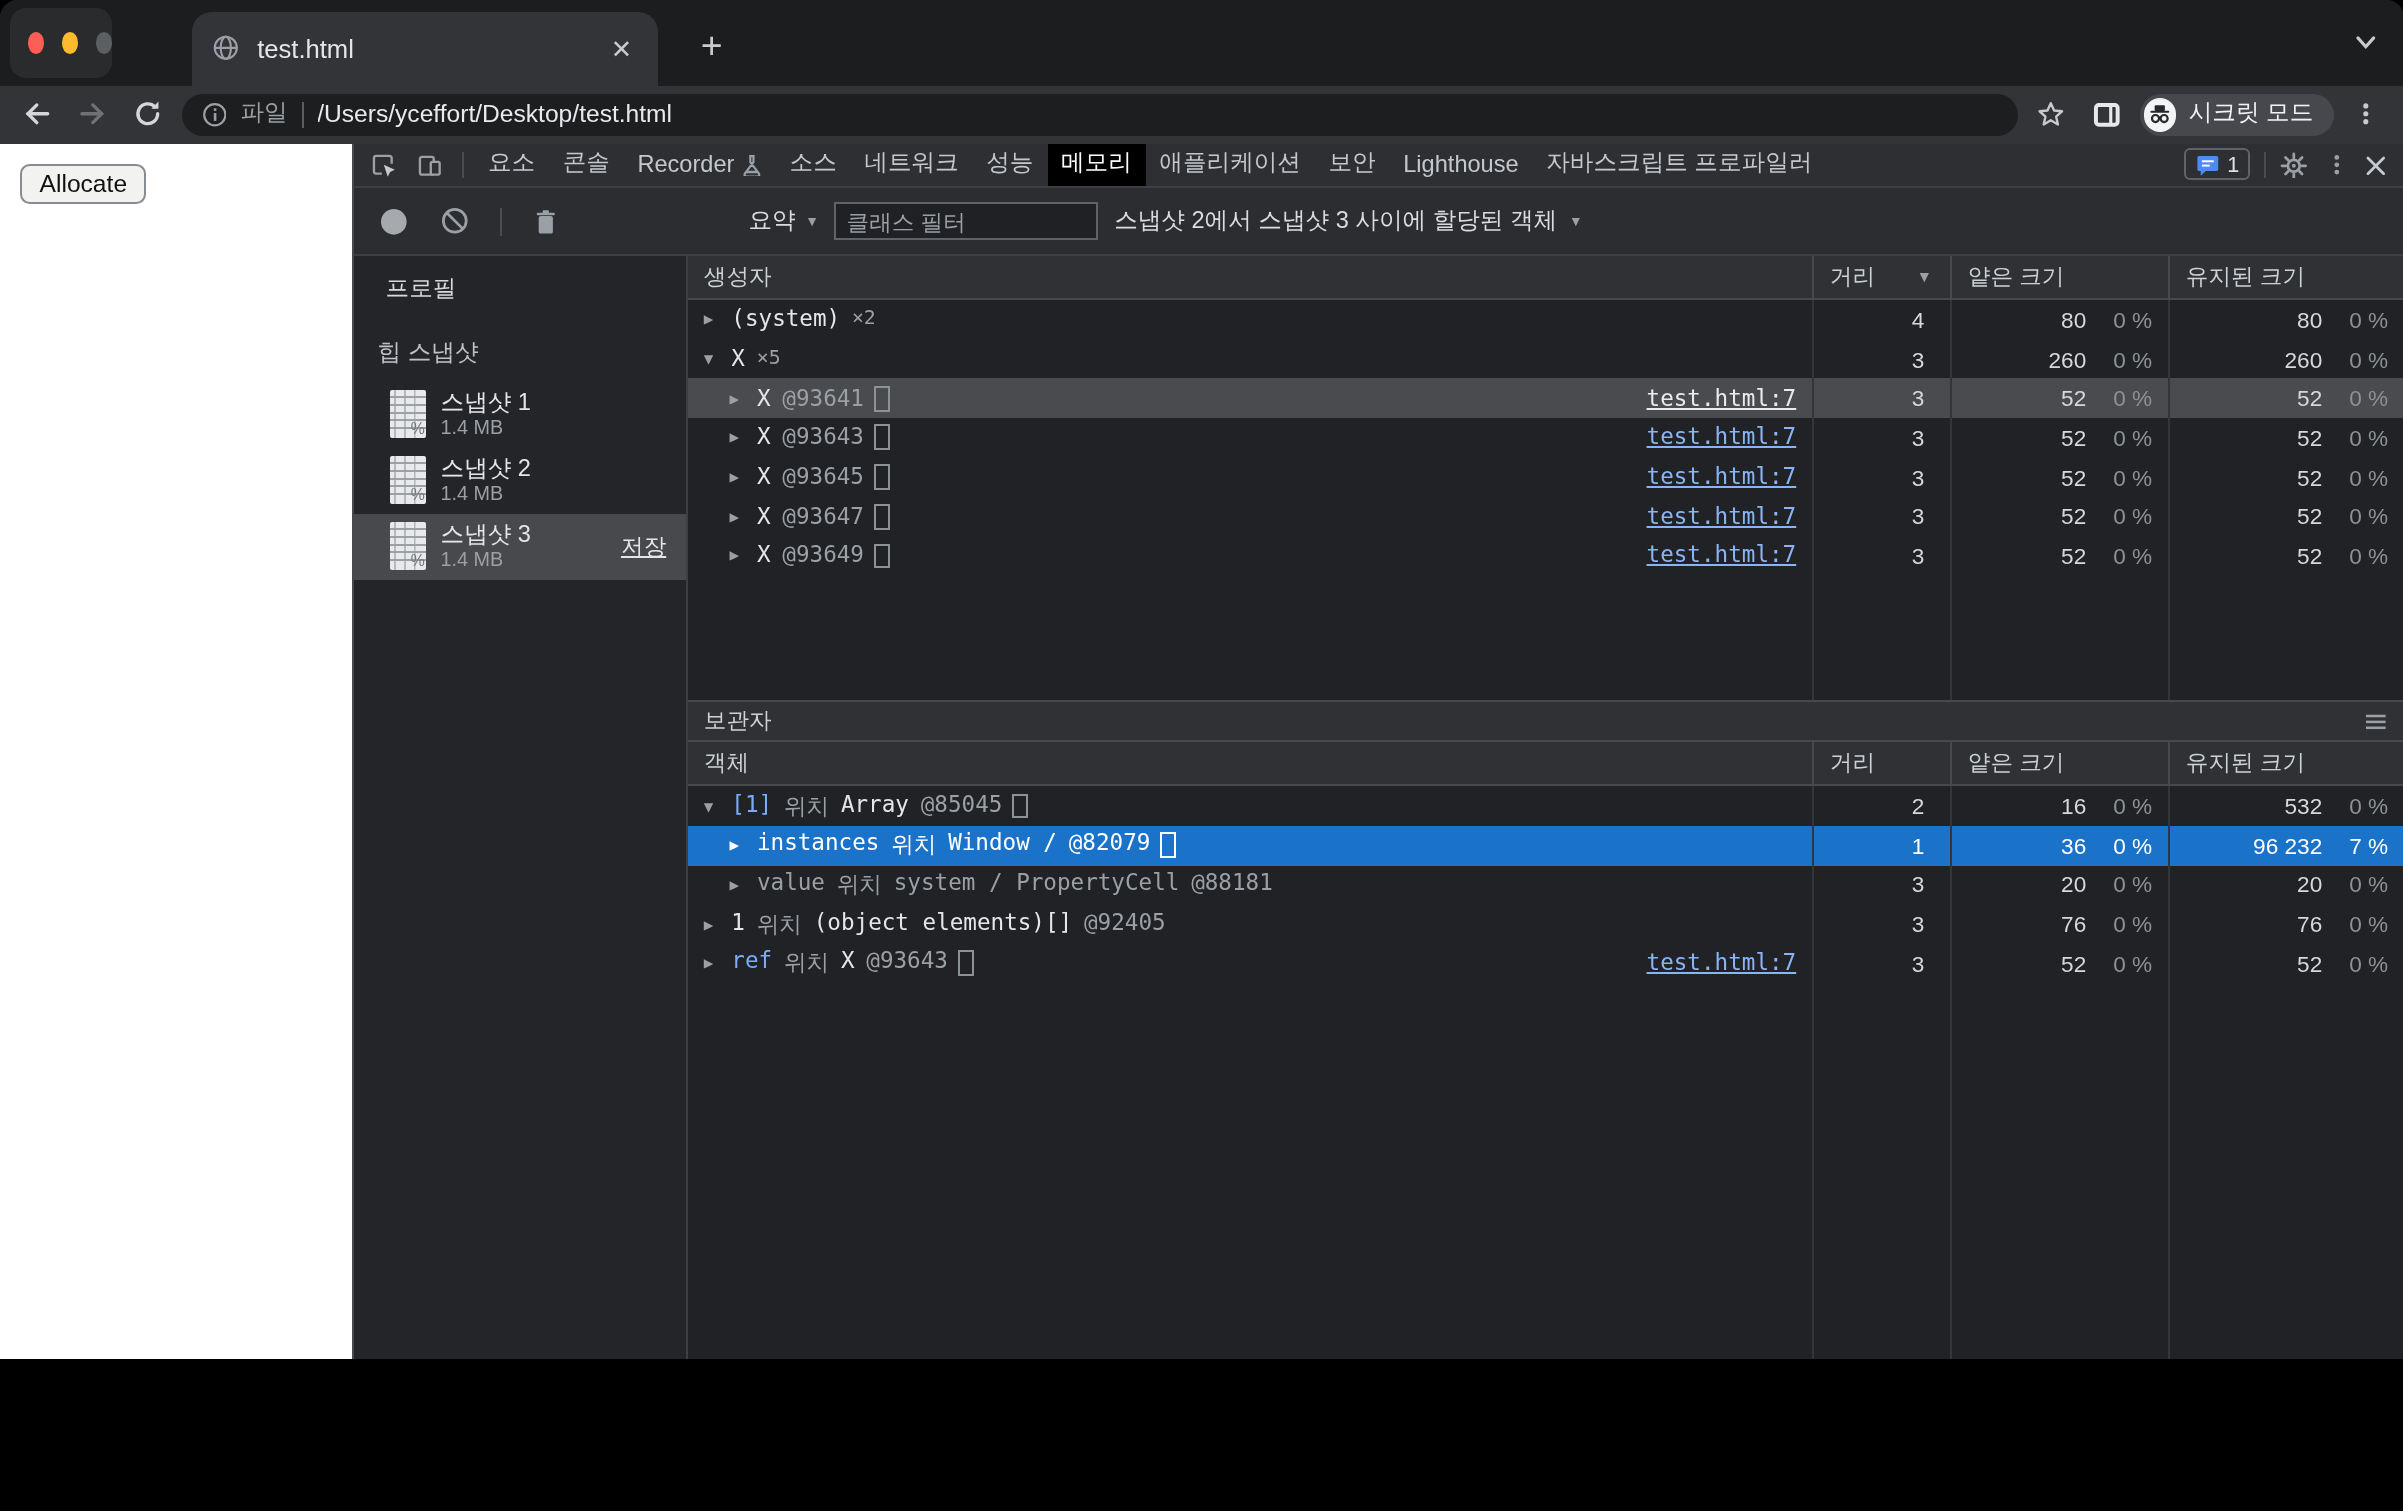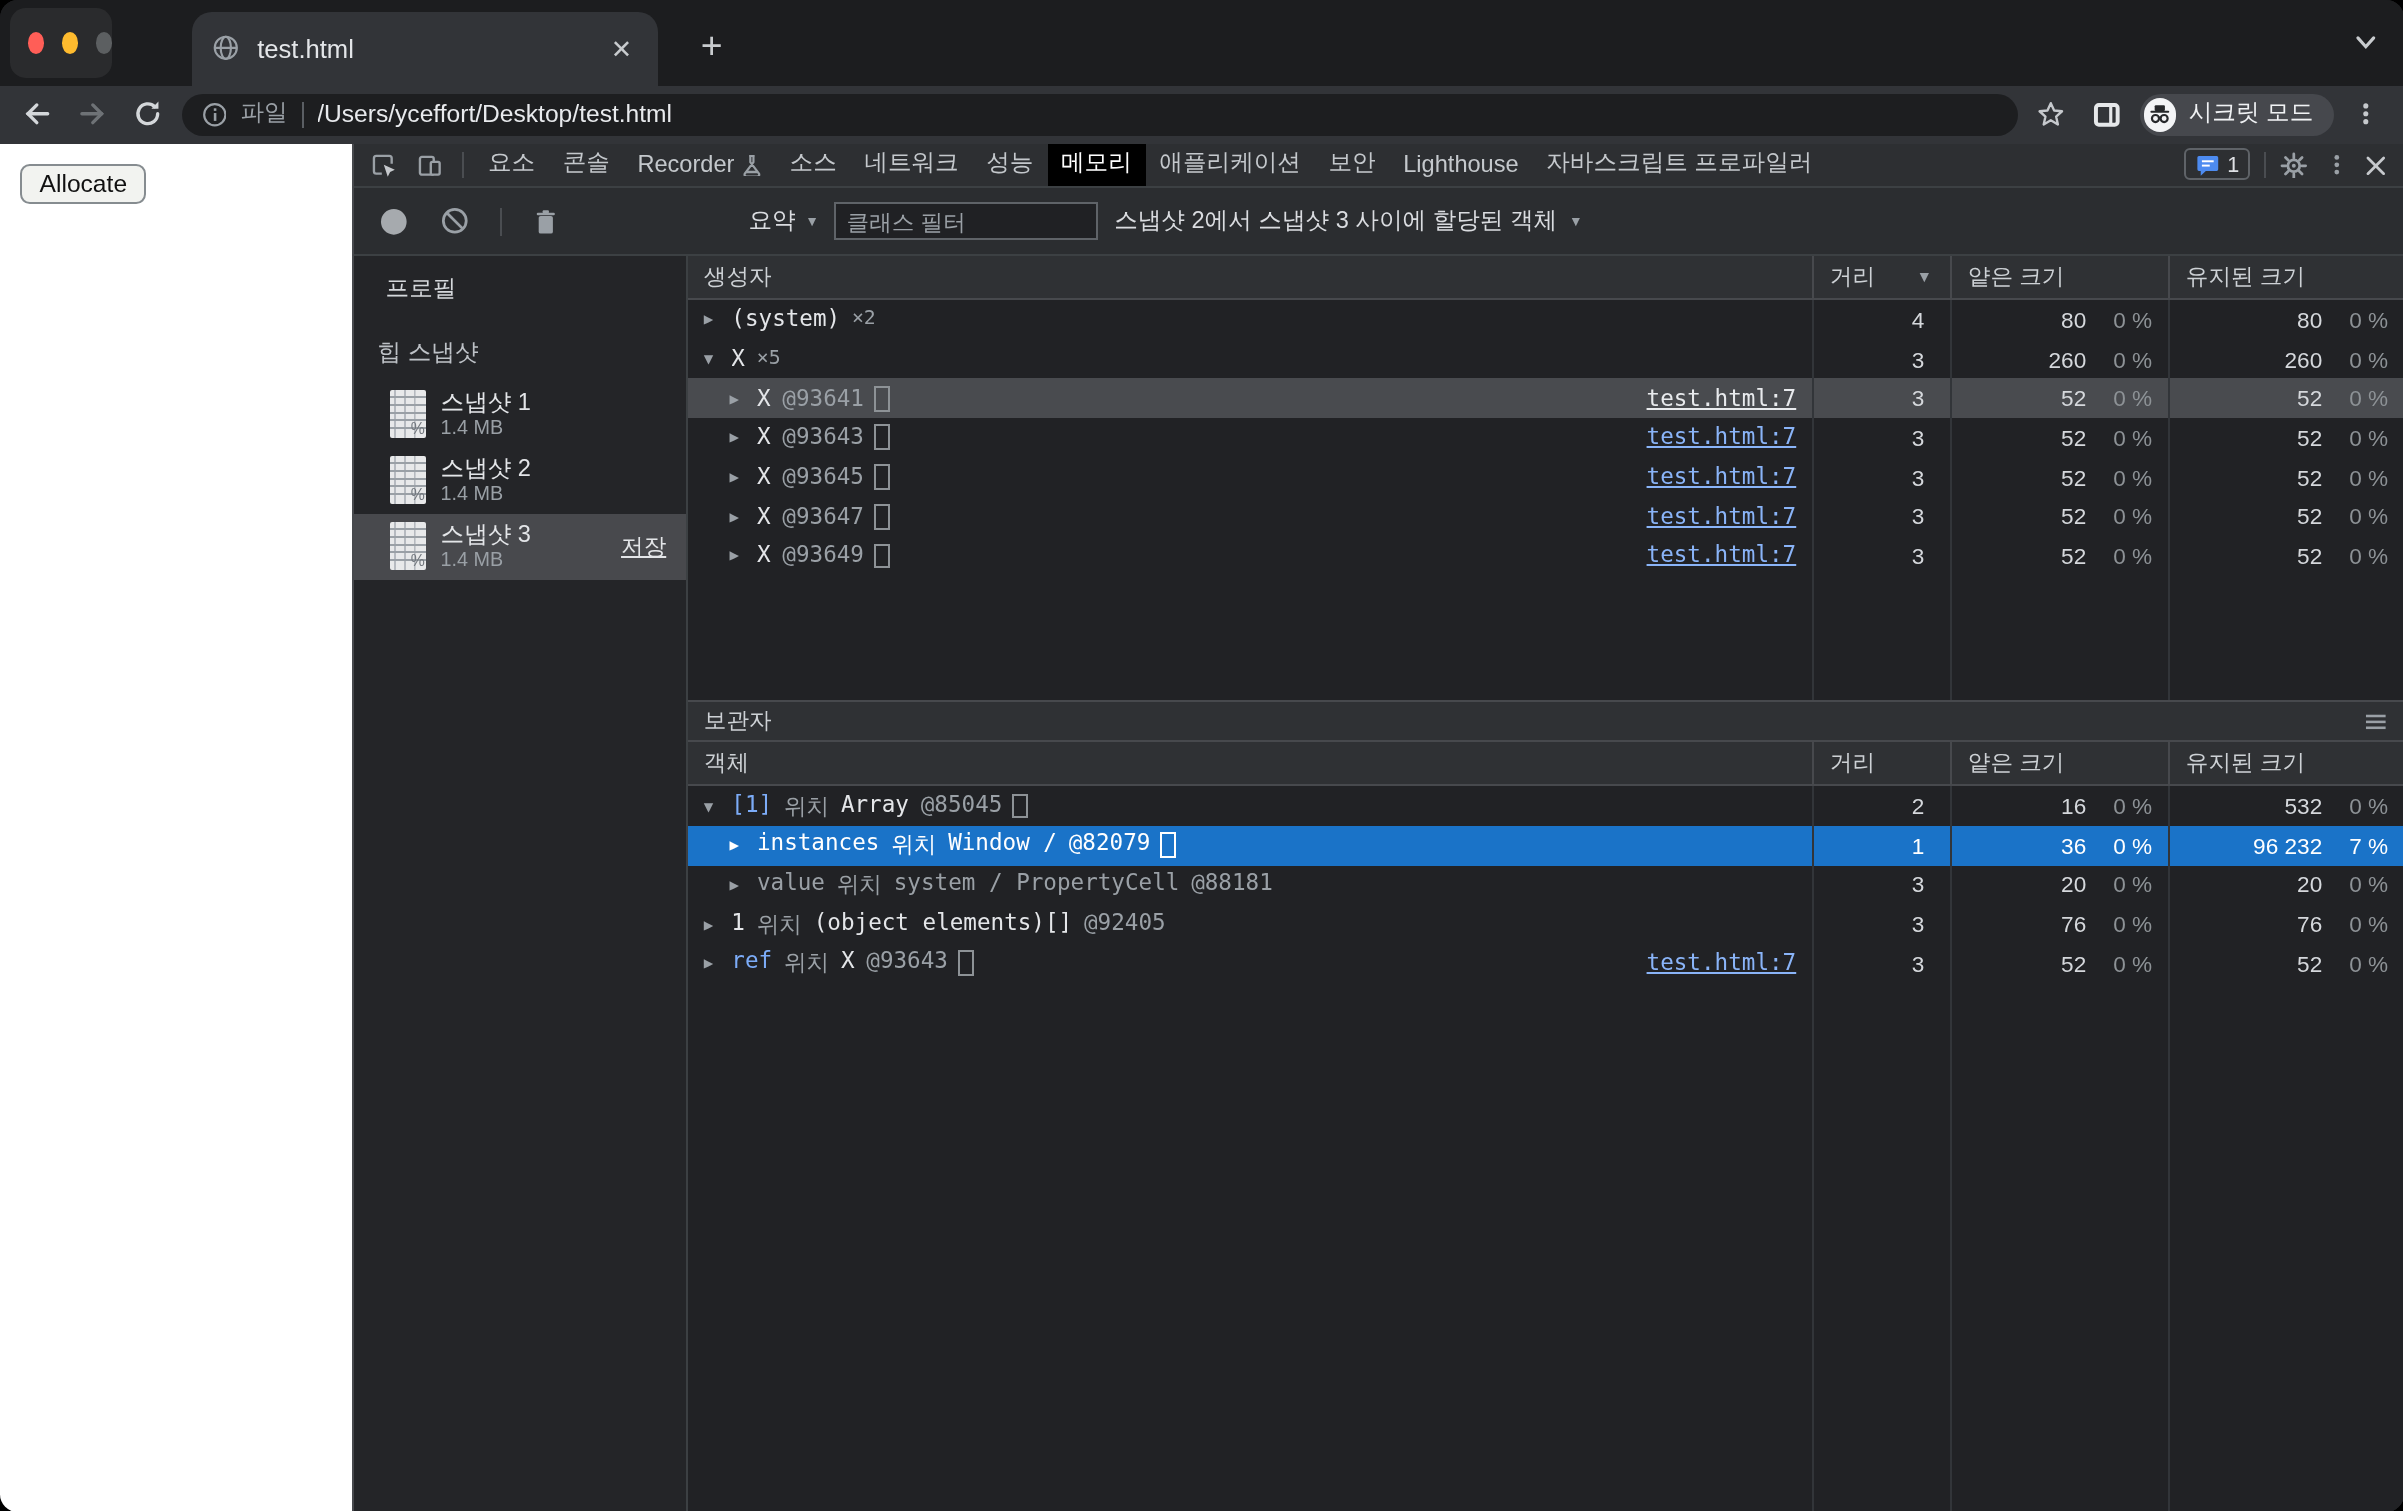--- a/index.html
+++ b/index.html
@@ -1,16 +1,16 @@
 <!DOCTYPE html>
 <html><head>
 <meta charset="utf-8">
 <style>
   html,body{margin:0;padding:0;background:#000;}
-  .stage{width:2404px;height:1511px;overflow:hidden;position:relative;}
+  .stage{width:2404px;height:1359px;overflow:hidden;position:relative;}
   .scale{width:1202px;height:756px;transform:scale(2);transform-origin:0 0;
          font-family:"Liberation Sans","DejaVu Sans",sans-serif;-webkit-font-smoothing:antialiased;}
   .window{width:1202px;height:756px;border-radius:8.9px;overflow:hidden;background:#212225;display:flex;flex-direction:column;}
 
   
   .tabstrip{height:43px;background:#1c1d1f;position:relative;flex:none;}
   .traffic-wrap{position:absolute;left:4.9px;top:3.9px;width:51px;height:35px;background:#2a2b2d;border-radius:7.9px;
                 display:flex;align-items:center;gap:8.9px;padding-left:8.9px;box-sizing:border-box;}
   .dot{width:10.8px;height:10.8px;border-radius:50%;}
   .dot.red{background:#ff5e57}.dot.yellow{background:#febb2e}.dot.gray{background:#5c5f61}

